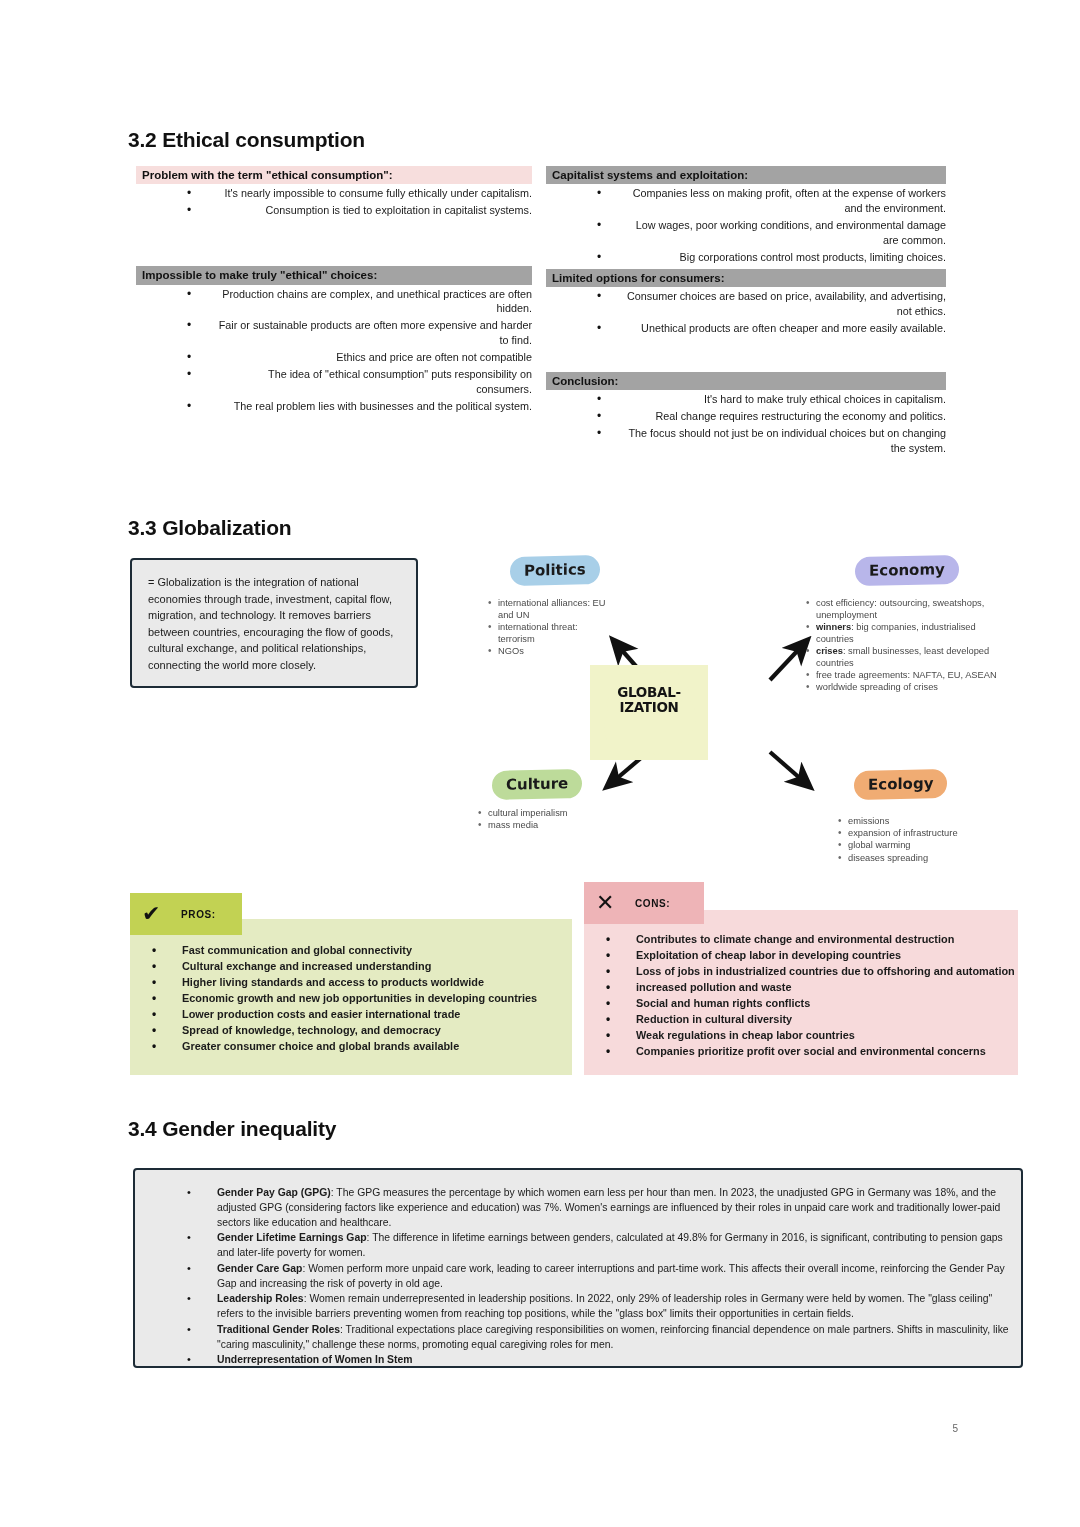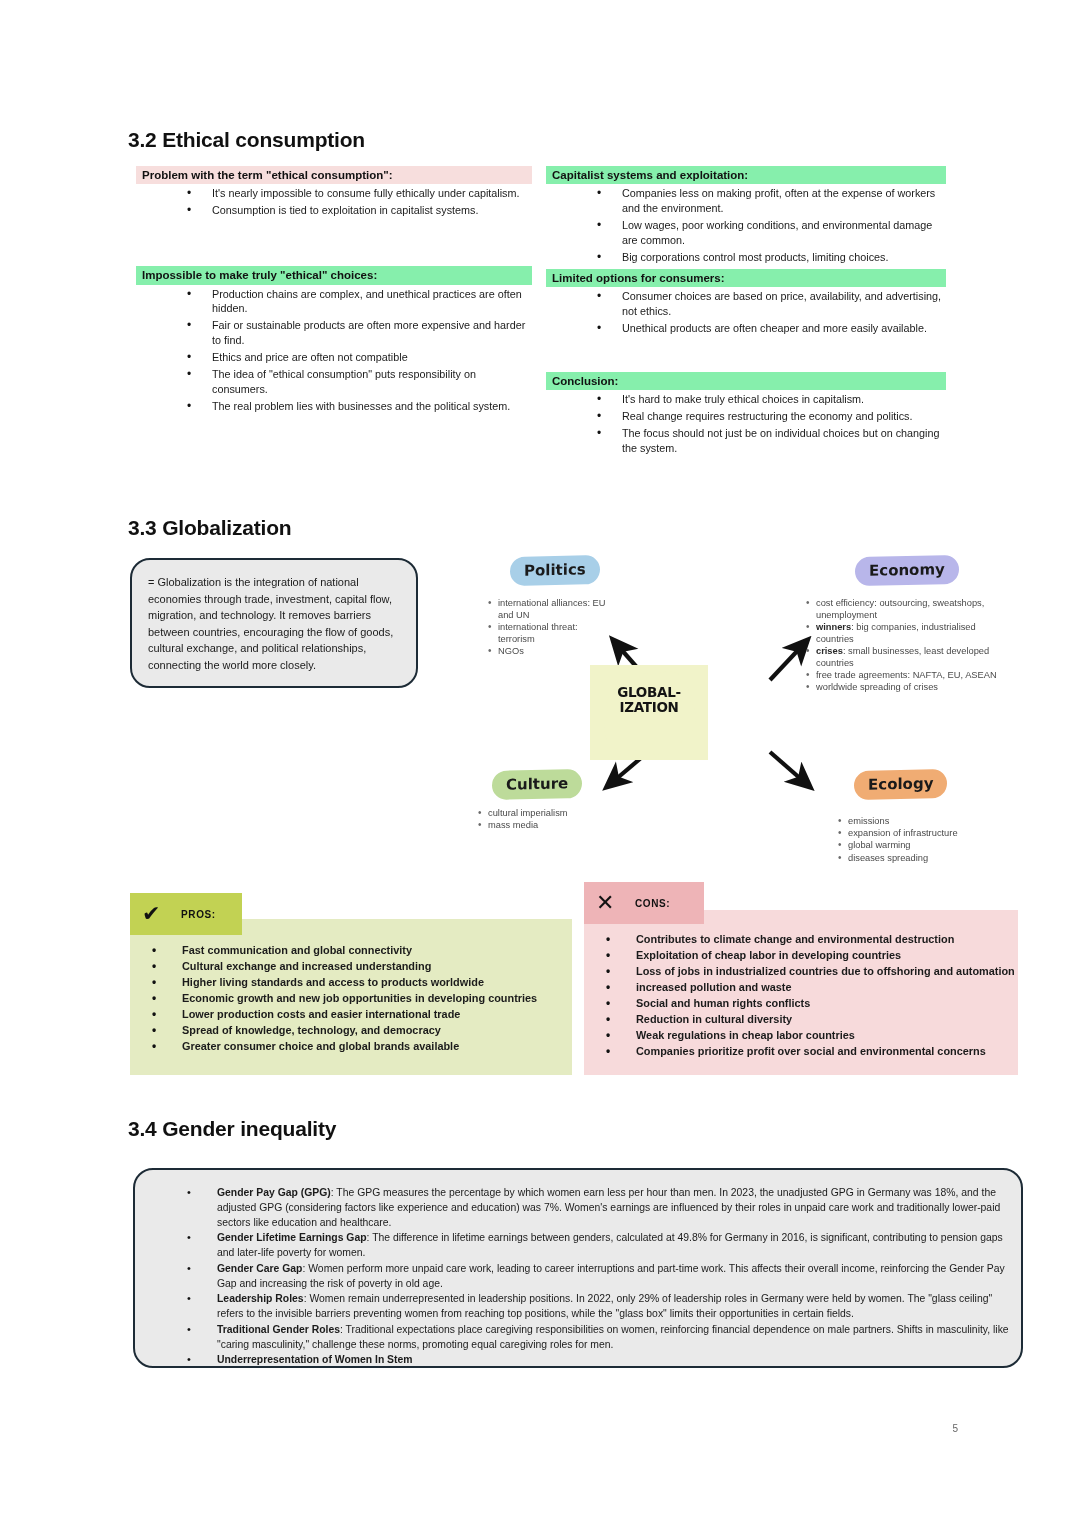--- a/index.html
+++ b/index.html
@@ -15,38 +15,38 @@
     position:absolute;font-size:21px;font-weight:bold;color:#111;
     letter-spacing:-0.2px;
   }
 
   
   .hl{
     font-size:11.5px;font-weight:bold;color:#111;
     padding:2px 3px 2px 6px;display:block;line-height:1.25;
   }
   .hl-pink{background:#f7dedd;}
-  .hl-grey{background:#86efac;}
-
-  
-  ul.doc{margin:0;padding:0;list-style:none;}
+  .hl-grey{background:#a3a3a3;}
+
+  
+  ul.doc{margin:0;padding:0;list-style:none;text-align:right;}
   ul.doc li{
     position:relative;font-size:10.8px;line-height:1.38;
     padding-left:76px;margin:2px 0 0 0;color:#1b1b1b;
   }
   ul.doc li:before{
     content:"\2022";position:absolute;left:51px;top:-1px;
     font-size:12px;color:#111;
   }
 
   .col{position:absolute;}
 
   
   .roundbox{
-    position:absolute;border:2px solid #1d2b36;border-radius:20px;
+    position:absolute;border:2px solid #1d2b36;border-radius:4px;
     background:#eaeaea;box-sizing:border-box;
   }
   .defbox-txt{
     font-size:11px;line-height:1.5;color:#1b1b1b;padding:14px 16px 14px 16px;
   }
 
   
   .mindmap{position:absolute;left:470px;top:540px;width:560px;height:330px;}
   .node-pill{
     position:absolute;border-radius:18px;

